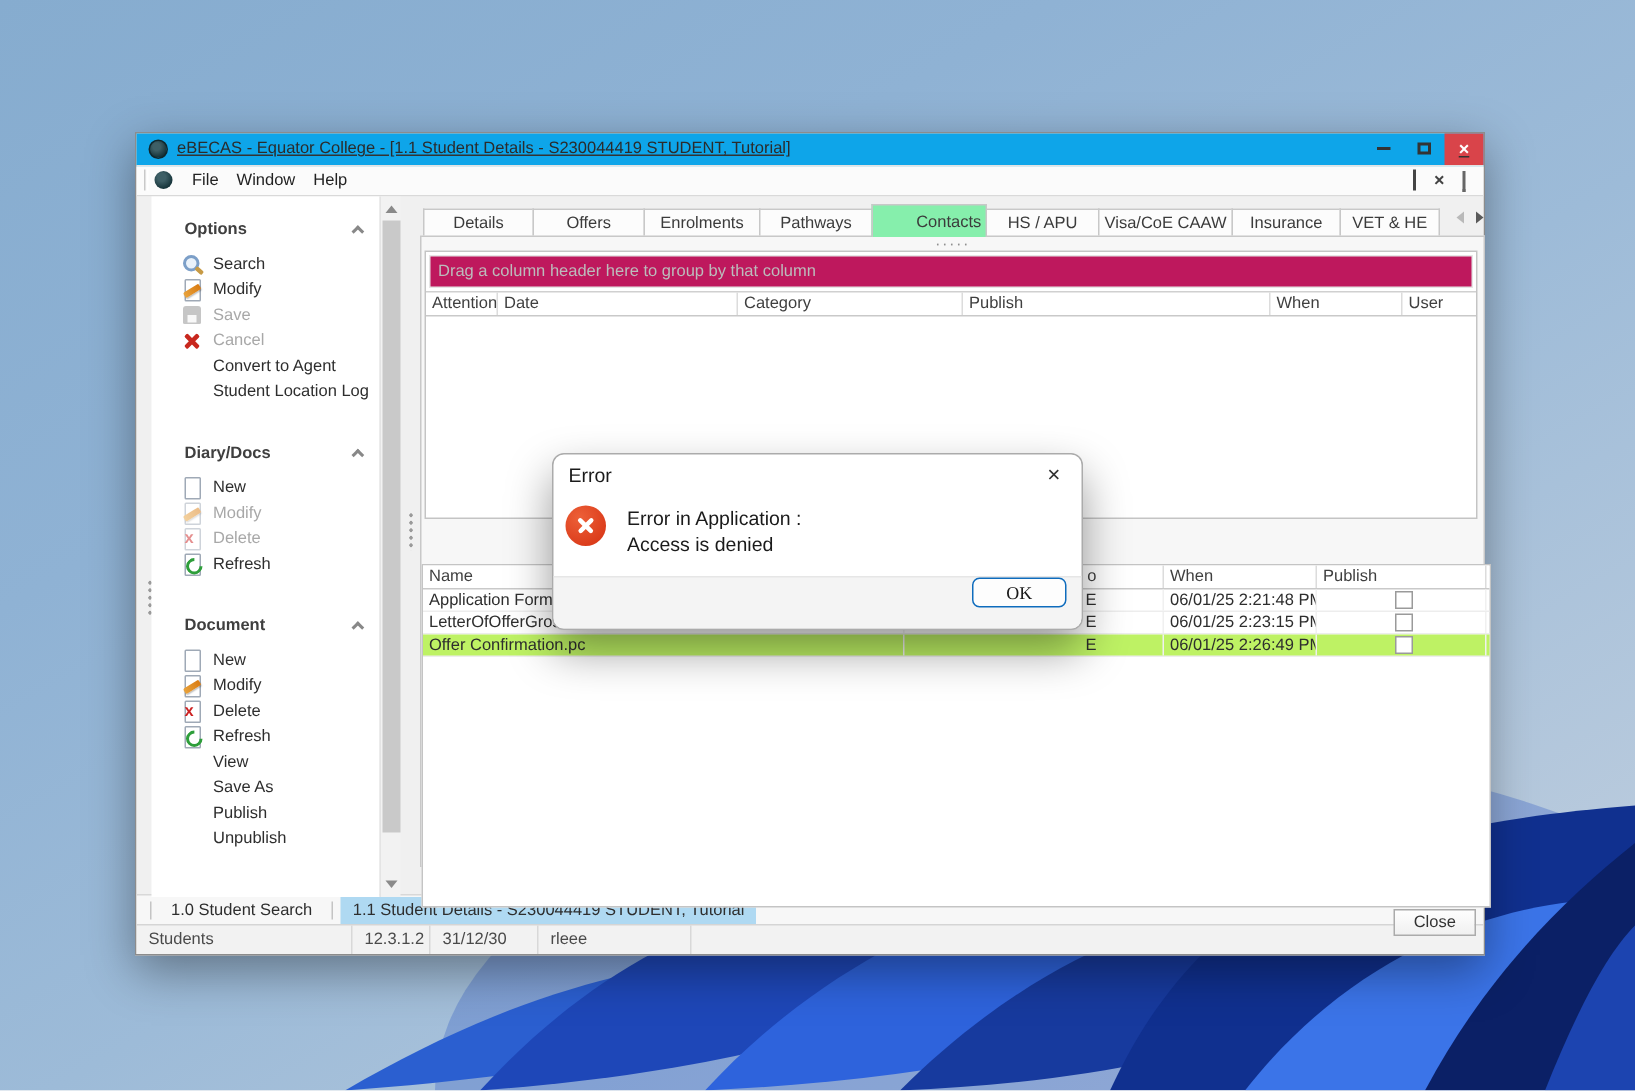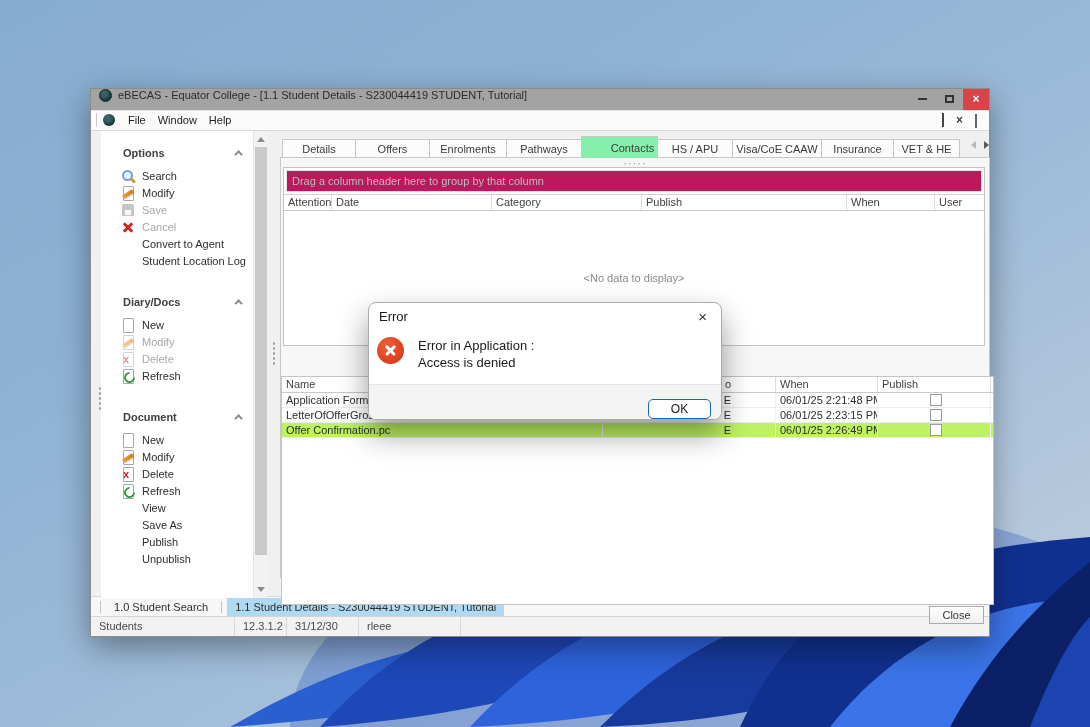--- a/index.html
+++ b/index.html
@@ -8,21 +8,21 @@
 
   
   .screen { position:relative; width:1090px; height:727px; overflow:hidden;
             background:linear-gradient(150deg,#86ACCF 0%,#8FB2D4 30%,#9DBBD8 55%,#C3D0DF 100%); }
   .bloom { position:absolute; left:0; bottom:0; width:1090px; height:360px; }
 
   
   .app-window { position:absolute; left:90px; top:88px; width:900px; height:549px;
                 background:#F0F0F0; border:1px solid #8C8C8C; box-shadow:0 10px 30px rgba(0,0,0,.38);
                 display:flex; flex-direction:column; }
-  .titlebar { height:22px; background:#a3a3a3; border-bottom:1px solid #E2E2E2; display:flex; padding-left:8px; }
+  .titlebar { height:22px; background:#0ea5e9; border-bottom:1px solid #E2E2E2; display:flex; align-items:center; padding-left:8px;text-decoration:underline; }
   .app-logo { width:13px; height:13px; border-radius:50%; background:radial-gradient(circle at 40% 35%, #3E5F66 0 25%, #17353B 70%); border:1px solid #10272C; margin-right:6px; flex:none; }
   .title-text { font-size:11px; color:#2B2B2B; white-space:nowrap; }
   .win-btns { margin-left:auto; display:flex; height:100%; }
   .win-btn { width:27px; height:100%; display:flex; align-items:center; justify-content:center; }
   .glyph-min { width:9px; height:2px; background:#333; }
   .glyph-max { width:9px; height:8px; border:2px solid #333; }
   .win-btn.close { background:#D9444A; width:26px; }
   .win-btn.close .x { color:#fff; font-weight:bold; font-size:12px; line-height:1; }
 
   .menubar { height:20px; background:#FBFBFB; border-bottom:1px solid #D9D9D9; display:flex; align-items:center; padding:0 4px; }
@@ -122,21 +122,21 @@
     border:1px solid #ABABAB; border-radius:8px; box-shadow:0 14px 30px rgba(0,0,0,.40); z-index:50; overflow:hidden; }
   .dlg-title { height:26px; display:flex; align-items:center; padding:0 10px; }
   .dlg-title-text { font-size:13px; color:#1A1A1A; }
   .dlg-close { margin-left:auto; font-size:15px; color:#333; line-height:1; padding:2px 4px; }
   .dlg-body { display:flex; padding:6px 10px 0 8px; }
   .err-icon { width:27px; height:27px; border-radius:50%; background:radial-gradient(circle at 35% 30%, #ED6038, #DB3C1B 75%); position:relative; flex:none; margin-top:2px; }
   .err-icon::before, .err-icon::after { content:""; position:absolute; left:7px; top:12px; width:13px; height:2.6px; background:#FFF; border-radius:2px; }
   .err-icon::before { transform:rotate(45deg); }
   .err-icon::after { transform:rotate(-45deg); }
   .dlg-msg { margin-left:14px; font-size:13px; color:#1A1A1A; line-height:17px; padding-top:2px; }
-  .dlg-footer { position:absolute; left:0; right:0; bottom:0; height:35px; background:#F4F4F4; border-top:1px solid #E6E6E6; display:flex; align-items:flex-end; justify-content:flex-end; padding-right:10px; }
+  .dlg-footer { position:absolute; left:0; right:0; bottom:0; height:35px; background:#F4F4F4; border-top:1px solid #E6E6E6; display:flex; align-items:flex-start; justify-content:flex-end; padding-right:10px;font-family:Liberation Serif, serif; }
   .ok-btn { width:63px; height:20px; background:#FDFDFD; border:1px solid #0F6CBD; border-radius:5px; font-size:12px; color:#1A1A1A; display:flex; align-items:center; justify-content:center; }
 </style>
 </head>
 <body>
 
 <div class="screen">
 
   <svg class="bloom" viewBox="0 0 1090 360" preserveAspectRatio="none">
     <ellipse cx="760" cy="360" rx="470" ry="230" fill="#2A57C4" opacity="0.30"></ellipse>
     <path d="M230,360 C350,290 460,260 600,270 C520,320 400,348 230,360 Z" fill="#2B5FD0"></path>
@@ -302,21 +302,20 @@
           <div class="contacts-grid">
             <div class="group-hint">Drag a column header here to group by that column</div>
             <div class="grid-header">
               <span class="col" style="width:48px">Attention</span>
               <span class="col" style="width:160px">Date</span>
               <span class="col" style="width:150px">Category</span>
               <span class="col" style="width:205px">Publish</span>
               <span class="col" style="width:88px">When</span>
               <span class="col" style="width:49px; border-right:none">User</span>
             </div>
-            <div class="contacts-empty">&lt;No data to display&gt;</div>
           </div>
 
           <div class="docs-grid">
             <div class="docs-header">
               <span class="col c-name">Name</span>
               <span class="col c-partial">o</span>
               <span class="col c-when">When</span>
               <span class="col c-publish" style="display:block; text-align:left; padding-right:0 !important;">Publish</span>
             </div>
             <div class="doc-row">

